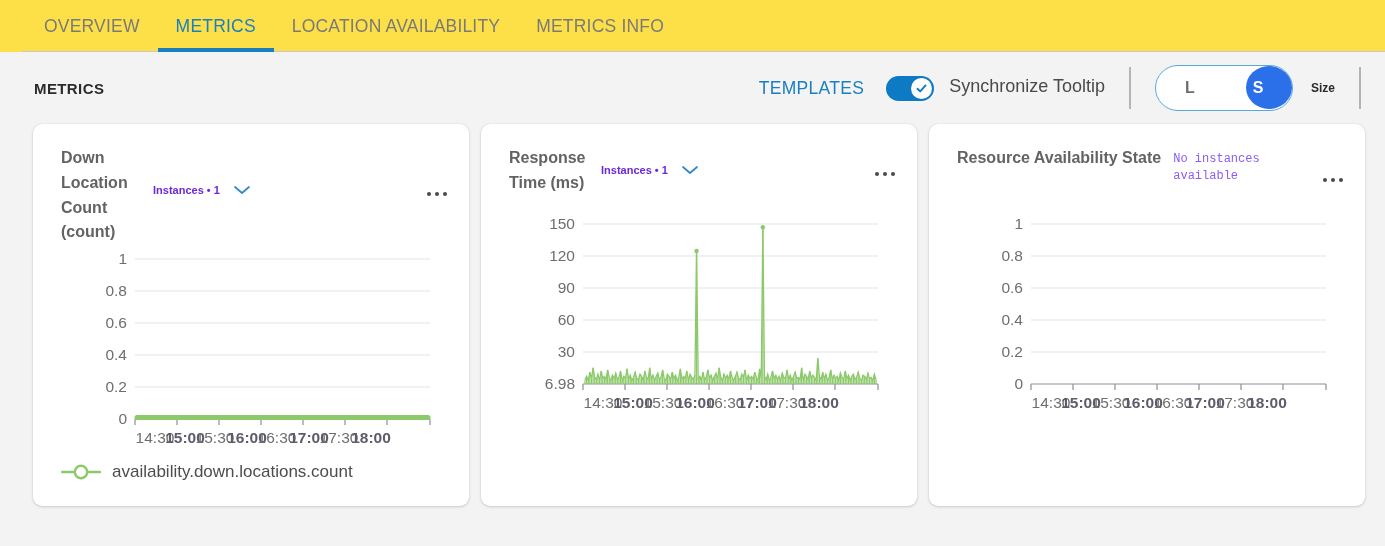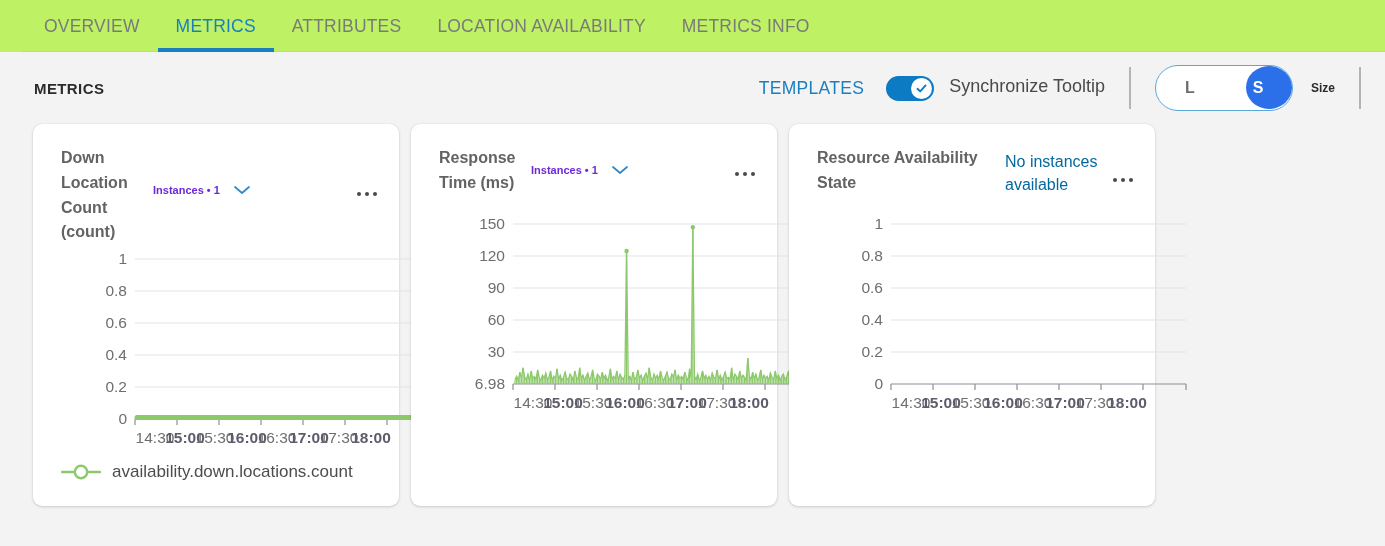--- a/index.html
+++ b/index.html
@@ -9,21 +9,21 @@
     height: 546px;
     background: #f3f3f3;
     font-family: "Liberation Sans", "DejaVu Sans", sans-serif;
     overflow: hidden;
   }
 
   
   .tabbar {
     position: relative;
     height: 52px;
-    background: #bef264;
+    background: #fde047;
     display: flex;
     align-items: flex-start;
     padding: 0 0 0 26px;
   }
   .tabbar::after {
     content: "";
     position: absolute;
     left: 22px; right: 0; bottom: 0;
     height: 1px;
     background: #c8c8c8;
@@ -151,21 +151,21 @@
     margin-left: 18px;
   }
 
   
   .cards {
     display: flex;
     gap: 12px;
     padding: 0 18px 0 33px;
   }
   .card {
-    width: 366px;
+    width: 436px;
     height: 382px;
     background: #ffffff;
     border-radius: 9px;
     box-shadow: 0 1px 3px rgba(0,0,0,0.16), 0 0 1px rgba(0,0,0,0.12);
     position: relative;
     padding: 22px 14px 0 14px;
     flex: none;
   }
   .card-head {
     display: flex;
@@ -182,24 +182,25 @@
   .card-title.narrow { max-width: 92px; }
   .card-title.wide   { max-width: 205px; }
   .instances {
     font-size: 11px;
     font-weight: bold;
     color: #6d28d9;
     cursor: pointer;
     white-space: nowrap;
   }
   .instances-sub {
-    font-size: 16px;
-    color: #0369a1;
+    font-size: 12px;
+    color: #8b5cf6;
     line-height: 1.42;
     max-width: 108px;
+    font-family: Liberation Mono, monospace;
   }
   .chev { margin-left: 10px; cursor: pointer; display: inline-block; vertical-align: middle; }
   .kebab {
     margin-left: auto;
     display: flex;
     align-items: center;
     gap: 4px;
     cursor: pointer;
     padding-top: 6px;
   }
@@ -246,23 +247,20 @@
 </style>
 </head>
 <body>
 
 <div class="tabbar">
   <div class="tab">
       <span>OVERVIEW</span>
     </div>
   <div class="tab active">
       <span>METRICS</span>
-    </div>
-  <div class="tab">
-      <span>ATTRIBUTES</span>
     </div>
   <div class="tab">
       <span>LOCATION AVAILABILITY</span>
     </div>
   <div class="tab">
       <span>METRICS INFO</span>
     </div>
 </div>
 
 <div class="toolbar">

